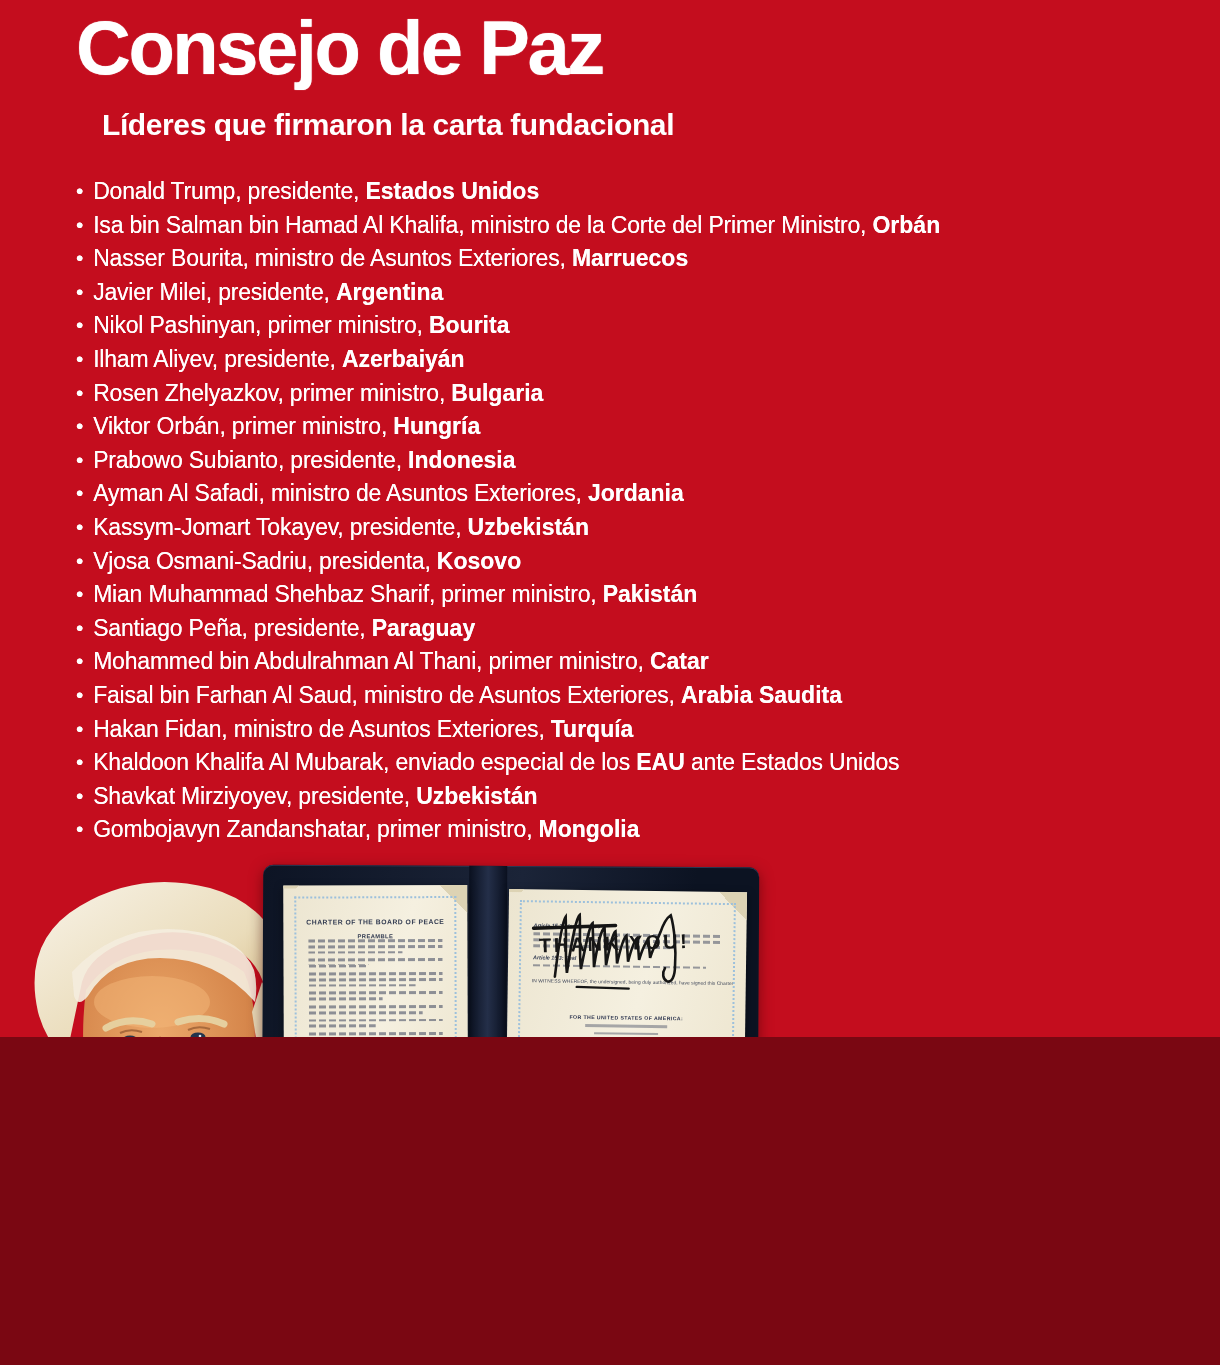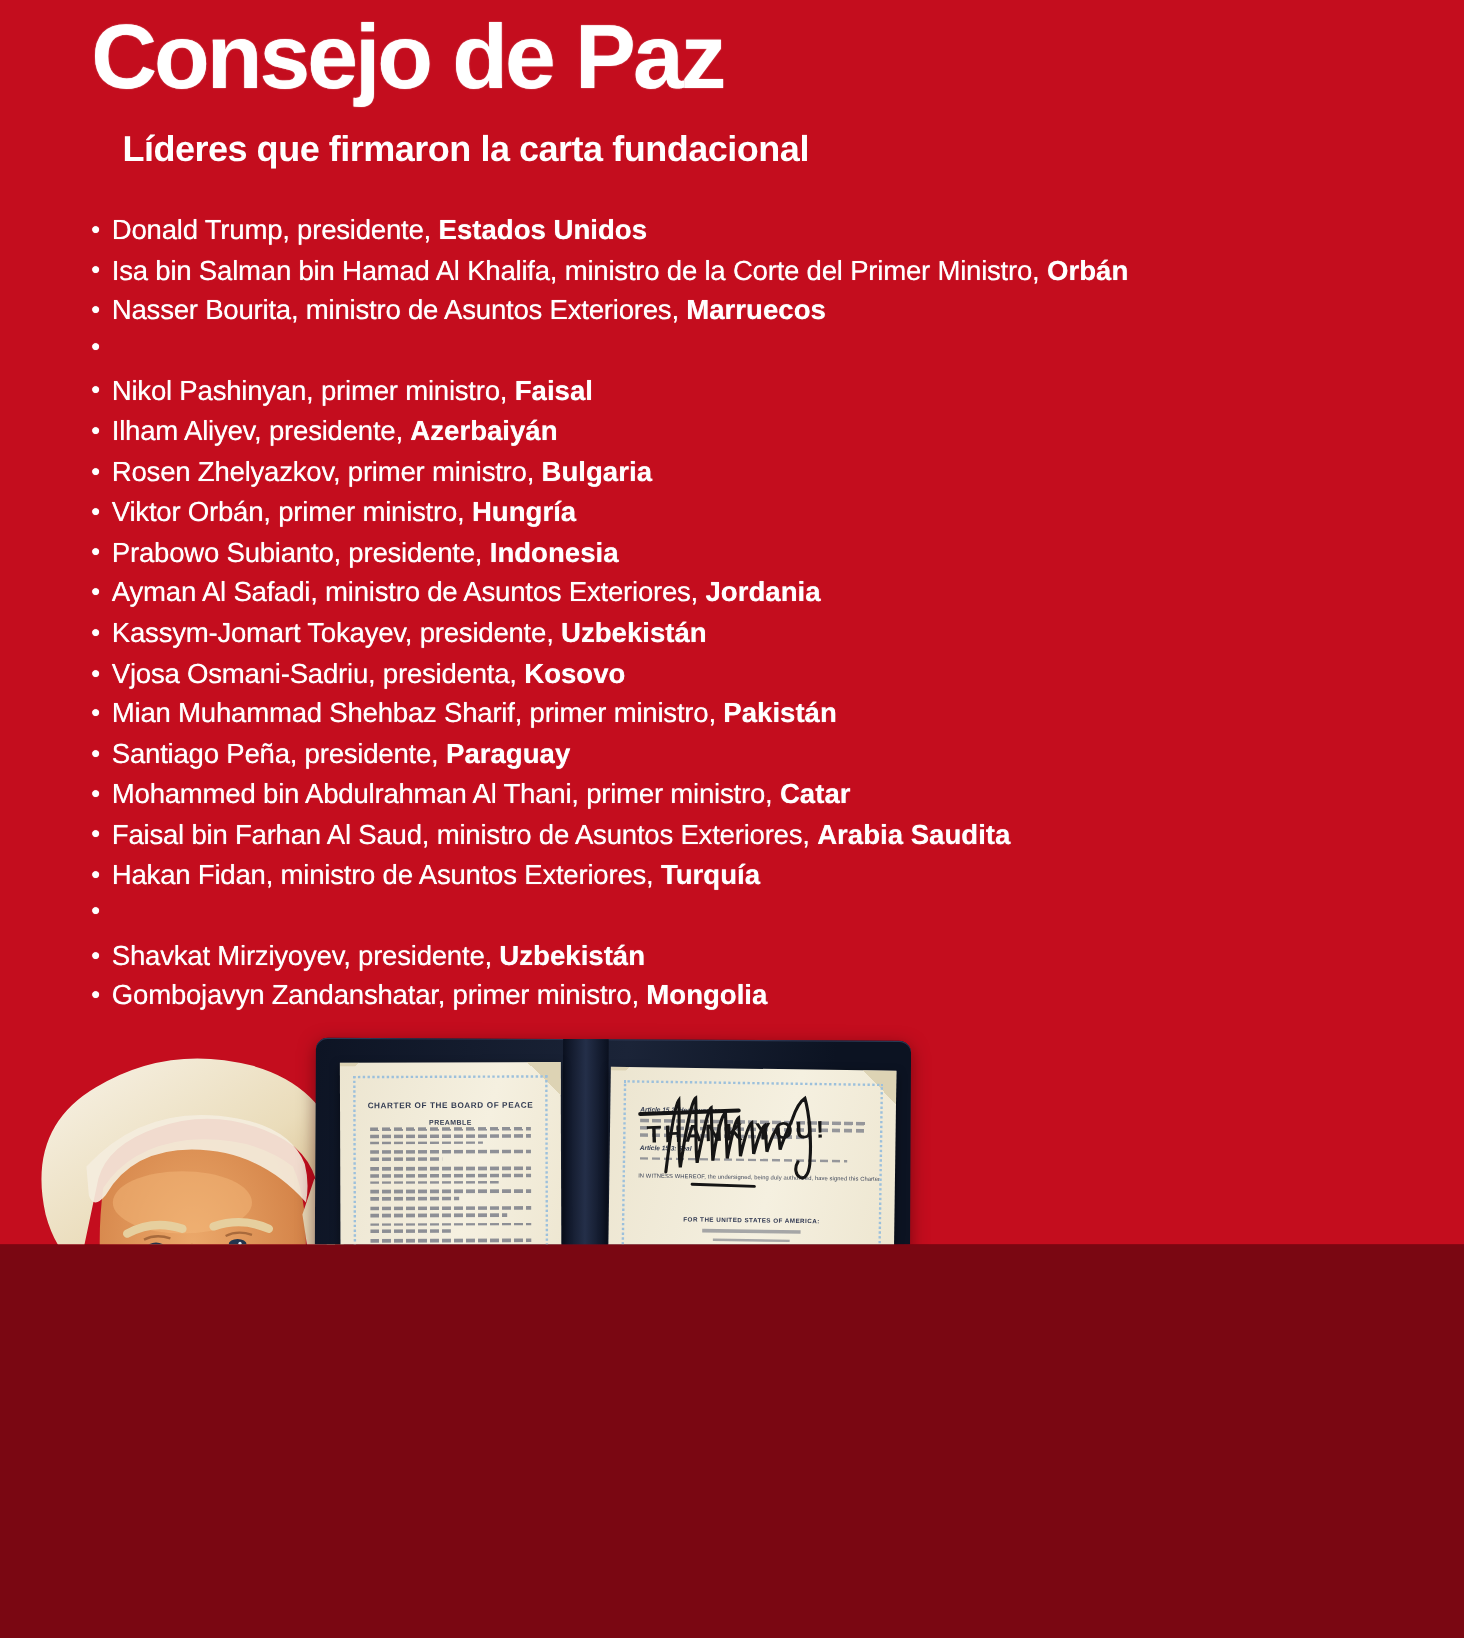--- a/index.html
+++ b/index.html
@@ -76,24 +76,25 @@
       <li>
         <span class="blt">•</span>
         <span><span>Isa bin Salman bin Hamad Al Khalifa, ministro de la Corte del Primer Ministro, </span><b>Orbán</b><span></span></span>
       </li>
       <li>
         <span class="blt">•</span>
         <span><span>Nasser Bourita, ministro de Asuntos Exteriores, </span><b>Marruecos</b><span></span></span>
       </li>
       <li>
         <span class="blt">•</span>
-      </li>
-      <li>
-        <span class="blt">•</span>
-        <span><span>Nikol Pashinyan, primer ministro, </span><b>Faisal</b><span></span></span>
+        <span><span>Javier Milei, presidente, </span><b>Argentina</b><span></span></span>
+      </li>
+      <li>
+        <span class="blt">•</span>
+        <span><span>Nikol Pashinyan, primer ministro, </span><b>Bourita</b><span></span></span>
       </li>
       <li>
         <span class="blt">•</span>
         <span><span>Ilham Aliyev, presidente, </span><b>Azerbaiyán</b><span></span></span>
       </li>
       <li>
         <span class="blt">•</span>
         <span><span>Rosen Zhelyazkov, primer ministro, </span><b>Bulgaria</b><span></span></span>
       </li>
       <li>
@@ -131,20 +132,21 @@
       <li>
         <span class="blt">•</span>
         <span><span>Faisal bin Farhan Al Saud, ministro de Asuntos Exteriores, </span><b>Arabia Saudita</b><span></span></span>
       </li>
       <li>
         <span class="blt">•</span>
         <span><span>Hakan Fidan, ministro de Asuntos Exteriores, </span><b>Turquía</b><span></span></span>
       </li>
       <li>
         <span class="blt">•</span>
+        <span><span>Khaldoon Khalifa Al Mubarak, enviado especial de los </span><b>EAU</b><span> ante Estados Unidos</span></span>
       </li>
       <li>
         <span class="blt">•</span>
         <span><span>Shavkat Mirziyoyev, presidente, </span><b>Uzbekistán</b><span></span></span>
       </li>
       <li>
         <span class="blt">•</span>
         <span><span>Gombojavyn Zandanshatar, primer ministro, </span><b>Mongolia</b><span></span></span>
       </li>
     </ul>

